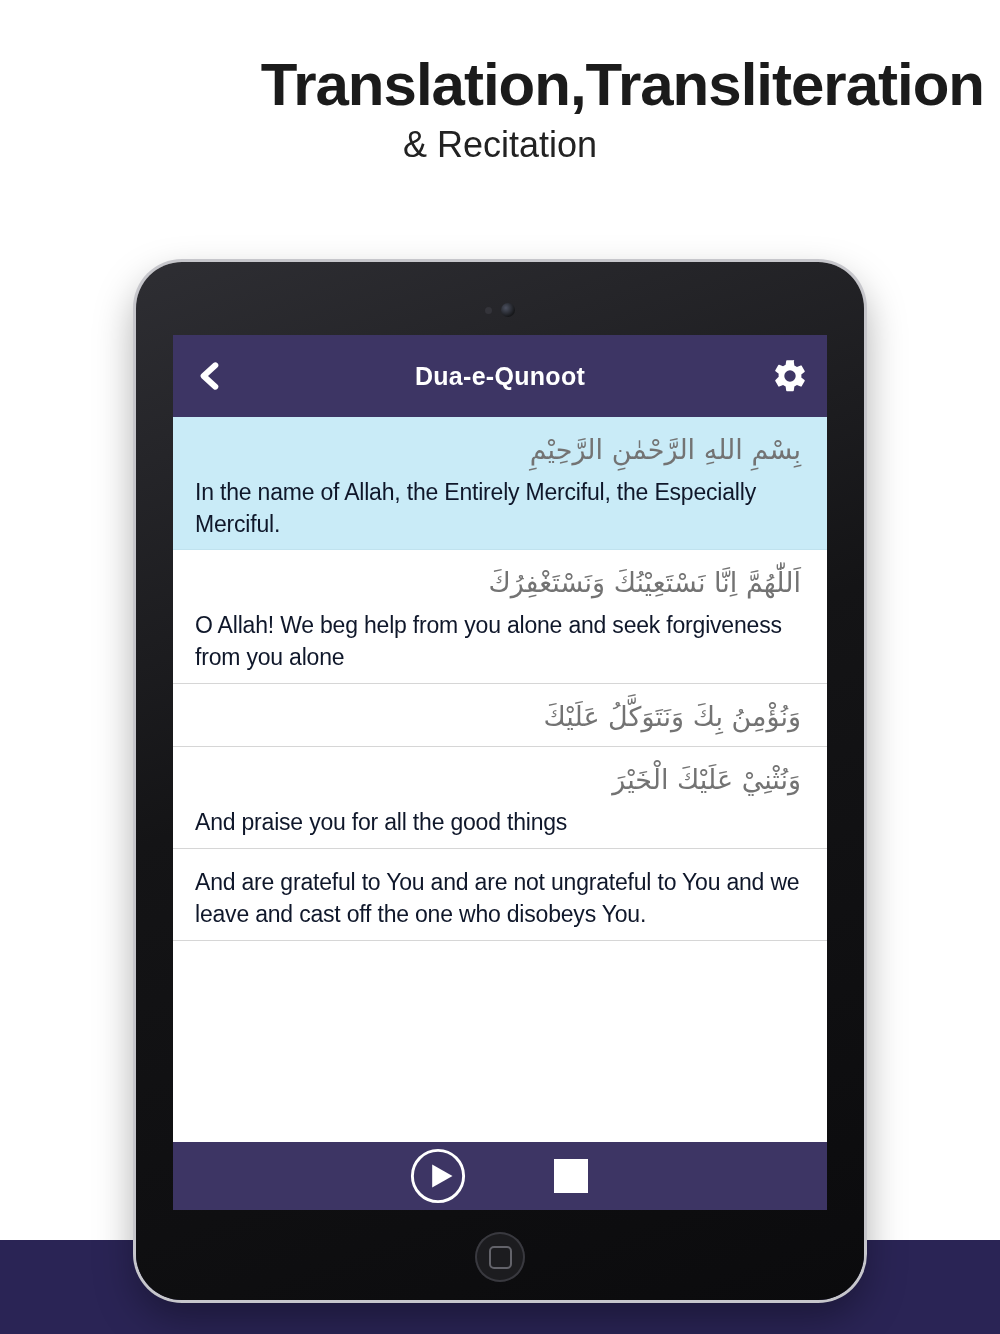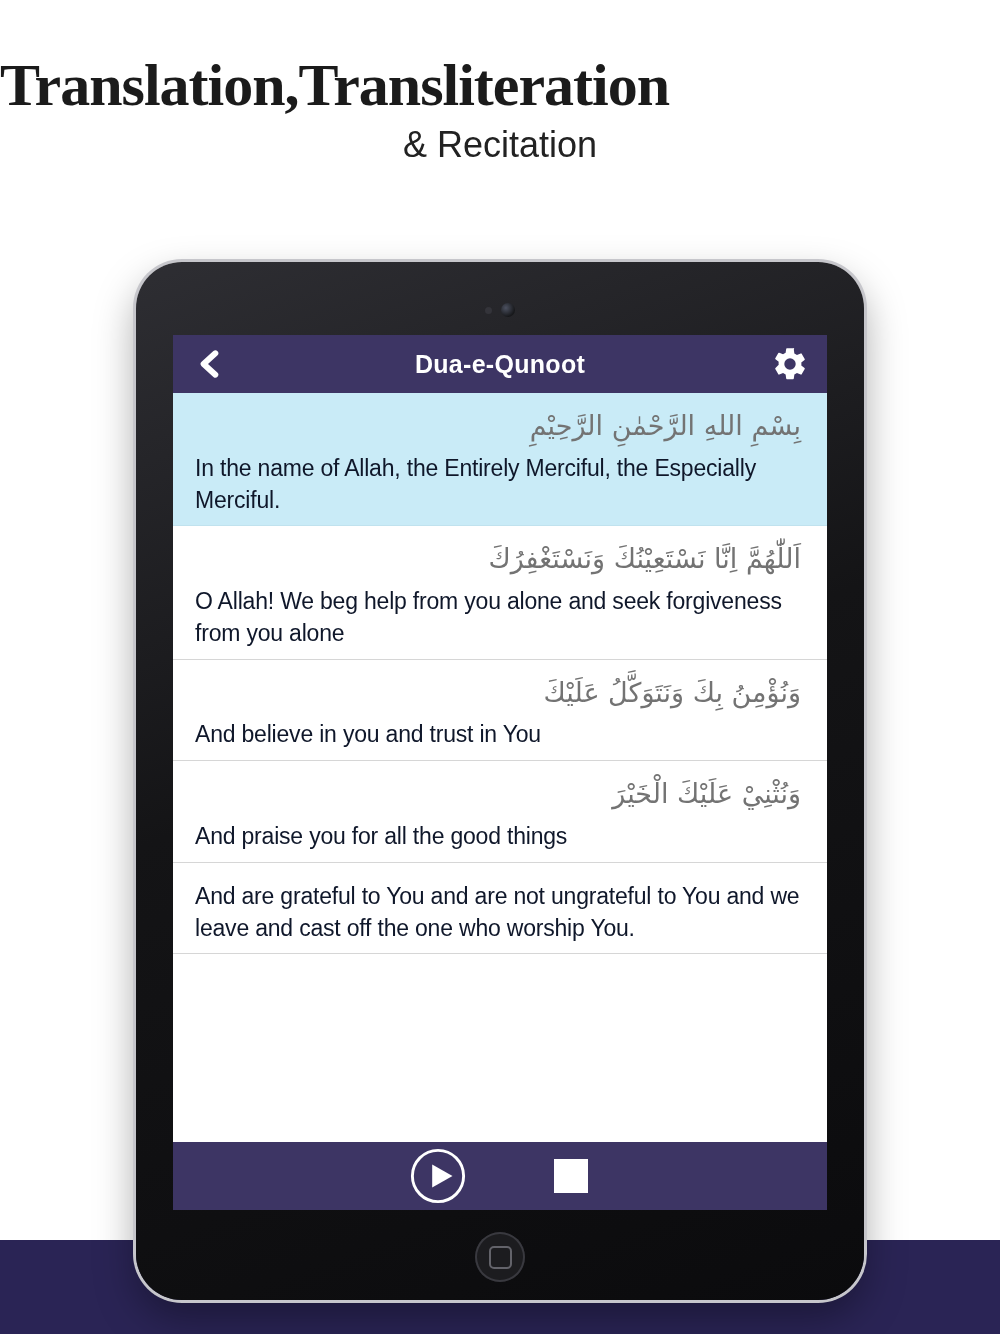--- a/index.html
+++ b/index.html
@@ -7,28 +7,27 @@
     width: 1000px; height: 1334px;
     background: #ffffff;
     font-family: "Liberation Sans", sans-serif;
     overflow: hidden;
   }
   .page { position: relative; width: 1000px; height: 1334px; overflow: hidden; }
 
   
   .hero-line1 {
     margin: 52px 16px 0 0;
-    text-align: left;
+    text-align: right;
     font-size: 60px;
     font-weight: 800;
     letter-spacing: -1px;
     color: #1b1b1b;
     white-space: nowrap;
     line-height: 1.1;
-    font-family: Liberation Serif, serif;
   }
   .hero-line2 {
     margin: 6px 0 0 0;
     text-align: center;
     font-size: 36px;
     font-weight: 400;
     color: #222222;
     line-height: 1.15;
   }
 
@@ -83,21 +82,21 @@
     height: 875px;
     background: #ffffff;
     display: flex; flex-direction: column;
     overflow: hidden;
   }
 
   .appbar {
     height: 58px; flex: 0 0 58px;
     background: var(--header-bg, #3d3564);
     display: flex; align-items: center;
-    padding: 0 16px;
+    padding: 12px 16px;
     position: relative;
   }
   .appbar-title {
     position: absolute; left: 0; right: 0;
     text-align: center;
     color: #ffffff;
     font-size: 25px; font-weight: 600; letter-spacing: 0.3px;
     pointer-events: none;
   }
   .icon-btn {
@@ -194,30 +193,29 @@
     <div class="english">In the name of Allah, the Entirely Merciful, the Especially Merciful.</div>
   </div>
 
   <div class="verse">
     <div class="arabic">اَللّٰهُمَّ اِنَّا نَسْتَعِيْنُكَ وَنَسْتَغْفِرُكَ</div>
     <div class="english">O Allah! We beg help from you alone and seek forgiveness from you alone</div>
   </div>
 
   <div class="verse">
     <div class="arabic">وَنُؤْمِنُ بِكَ وَنَتَوَكَّلُ عَلَيْكَ</div>
-    <div class="english">And believe in you and trust in You</div>
   </div>
 
   <div class="verse">
     <div class="arabic">وَنُثْنِيْ عَلَيْكَ الْخَيْرَ</div>
     <div class="english">And praise you for all the good things</div>
   </div>
 
   <div class="verse">
-    <div class="english">And are grateful to You and are not ungrateful to You and we leave and cast off the one  who worship You.</div>
+    <div class="english">And are grateful to You and are not ungrateful to You and we leave and cast off the one  who disobeys You.</div>
   </div>
 
 </div>
 
       <div class="player-bar">
         <button class="play-btn">
           <svg width="58" height="58" viewBox="0 0 60 60">
             <circle cx="30" cy="30" r="26.5" fill="none" stroke="#ffffff" stroke-width="3"></circle>
             <path d="M24 18 L24 42 L45 30 Z" fill="#ffffff"></path>
           </svg>

